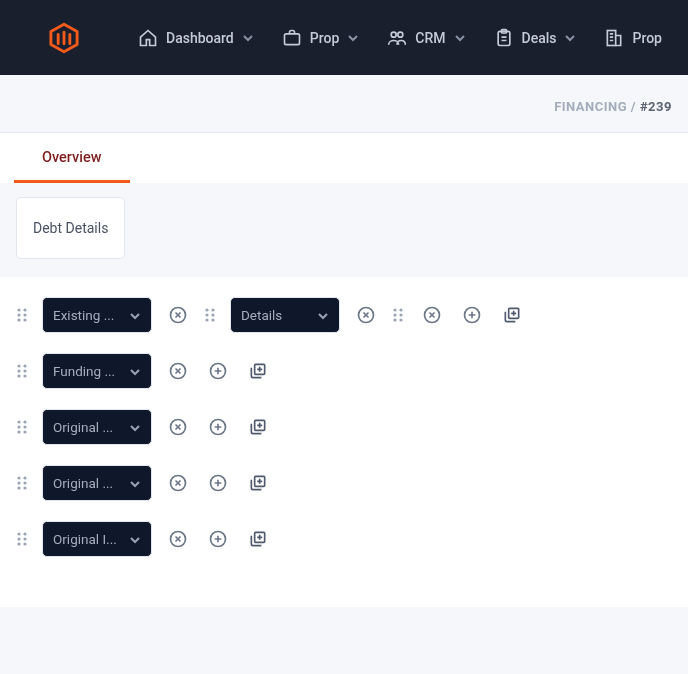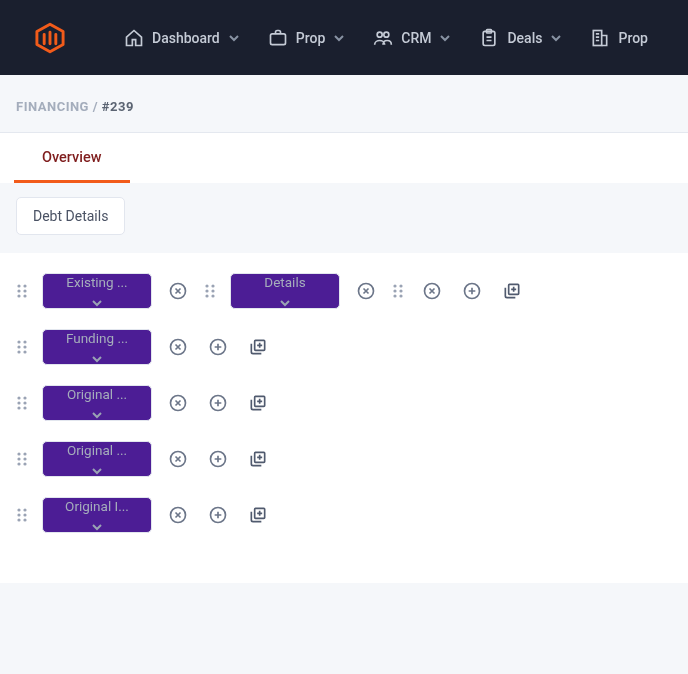--- a/index.html
+++ b/index.html
@@ -8,22 +8,23 @@
     background: #f5f7fa;
     width: 688px;
     height: 674px;
     overflow: hidden;
   }
   .topbar {
     background: #1a1f2e;
     height: 75px;
     display: flex;
     align-items: center;
-    padding: 0 34px;
+    padding: 0 26px;
     gap: 28px;
+    justify-content: flex-end;
   }
   .logo {
     width: 32px;
     height: 32px;
     margin-right: 30px;
   }
   .nav-item {
     display: flex;
     align-items: center;
     gap: 8px;
@@ -43,20 +44,21 @@
     display: inline-flex;
     width: 12px;
     height: 12px;
   }
   .breadcrumb {
     padding: 24px 16px 18px;
     font-size: 13px;
     font-weight: 700;
     color: #a4adbc;
     letter-spacing: 0.5px;
+    text-align: right;
   }
   .breadcrumb .current {
     color: #5b6472;
   }
   .tabstrip {
     background: #fff;
     border-top: 1px solid #e4e8ef;
     padding: 0 14px;
   }
   .tab {
@@ -69,21 +71,21 @@
     cursor: pointer;
   }
   .section-header {
     padding: 14px 16px 18px;
   }
   .pill-btn {
     display: inline-block;
     background: #fff;
     border: 1px solid #e2e6ee;
     border-radius: 5px;
-    padding: 10px 16px;
+    padding: 22px 16px;
     font-size: 14px;
     color: #4a5264;
     cursor: pointer;
   }
   .rows-area {
     background: #fff;
     padding: 10px 16px 40px;
   }
   .row {
     display: flex;
@@ -102,23 +104,22 @@
     display: flex;
     align-items: center;
     justify-content: space-between;
     width: 110px;
     height: 36px;
     border: 1px solid #e2e6ee;
     border-radius: 5px;
     padding: 0 10px;
     font-size: 13.5px;
     color: #a5adbb;
-    background: #4c1d95;
+    background: #0f172a;
     cursor: pointer;
-    flex-direction: column;
   }
   .select .chev-down {
     width: 12px;
     height: 12px;
     color: #9aa3b4;
     flex: 0 0 auto;
   }
   .select .label {
     white-space: nowrap;
     overflow: hidden;

